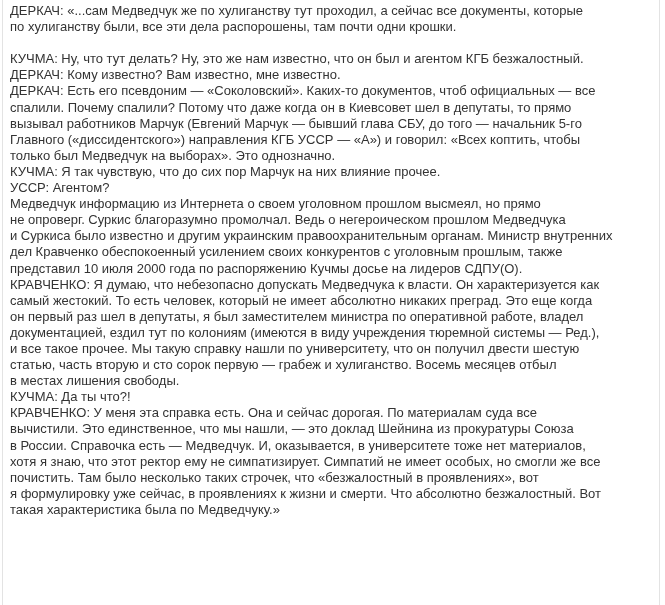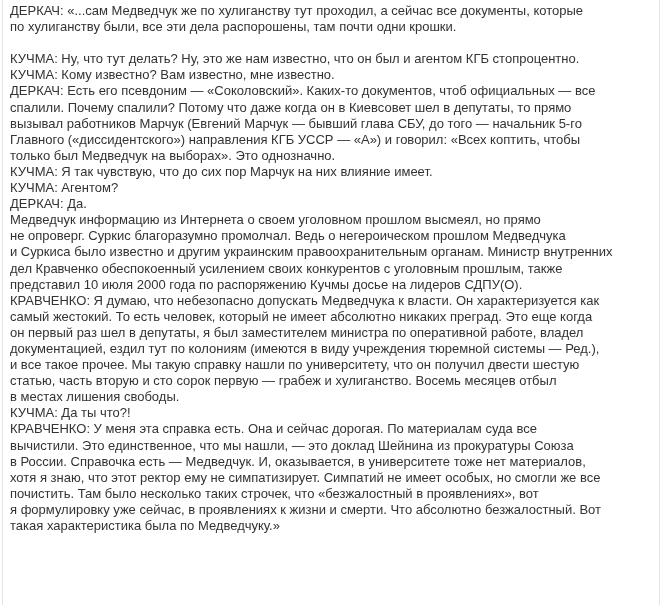--- a/index.html
+++ b/index.html
@@ -37,30 +37,29 @@
     margin-bottom: 16.1px;
   }
 </style>
 </head>
 <body style="background: rgb(255, 255, 255);">
 
 <div class="page">
   <div class="frame" id="transcript" style="color: rgb(51, 51, 51); border-left-color: rgb(227, 227, 227); border-right-color: rgb(227, 227, 227);">
       <p class="para gap">ДЕРКАЧ: «...сам Медведчук же по хулиганству тут проходил, а сейчас все документы, которые
 по хулиганству были, все эти дела распорошены, там почти одни крошки.</p>
-      <p class="para">КУЧМА: Ну, что тут делать? Ну, это же нам известно, что он был и агентом КГБ стопроцентно.</p>
-      <p class="para">КУЧМА: Кому известно? Вам известно, мне известно.</p>
+      <p class="para">КУЧМА: Ну, что тут делать? Ну, это же нам известно, что он был и агентом КГБ безжалостный.</p>
+      <p class="para">ДЕРКАЧ: Кому известно? Вам известно, мне известно.</p>
       <p class="para">ДЕРКАЧ: Есть его псевдоним — «Соколовский». Каких-то документов, чтоб официальных — все
 спалили. Почему спалили? Потому что даже когда он в Киевсовет шел в депутаты, то прямо
 вызывал работников Марчук (Евгений Марчук — бывший глава СБУ, до того — начальник 5-го
 Главного («диссидентского») направления КГБ УССР — «А») и говорил: «Всех коптить, чтобы
 только был Медведчук на выборах». Это однозначно.</p>
-      <p class="para">КУЧМА: Я так чувствую, что до сих пор Марчук на них влияние имеет.</p>
-      <p class="para">КУЧМА: Агентом?</p>
-      <p class="para">ДЕРКАЧ: Да.</p>
+      <p class="para">КУЧМА: Я так чувствую, что до сих пор Марчук на них влияние прочее.</p>
+      <p class="para">УССР: Агентом?</p>
       <p class="para">Медведчук информацию из Интернета о своем уголовном прошлом высмеял, но прямо
 не опроверг. Суркис благоразумно промолчал. Ведь о негероическом прошлом Медведчука
 и Суркиса было известно и другим украинским правоохранительным органам. Министр внутренних
 дел Кравченко обеспокоенный усилением своих конкурентов с уголовным прошлым, также
 представил 10 июля 2000 года по распоряжению Кучмы досье на лидеров СДПУ(О).</p>
       <p class="para">КРАВЧЕНКО: Я думаю, что небезопасно допускать Медведчука к власти. Он характеризуется как
 самый жестокий. То есть человек, который не имеет абсолютно никаких преград. Это еще когда
 он первый раз шел в депутаты, я был заместителем министра по оперативной работе, владел
 документацией, ездил тут по колониям (имеются в виду учреждения тюремной системы — Ред.),
 и все такое прочее. Мы такую справку нашли по университету, что он получил двести шестую

